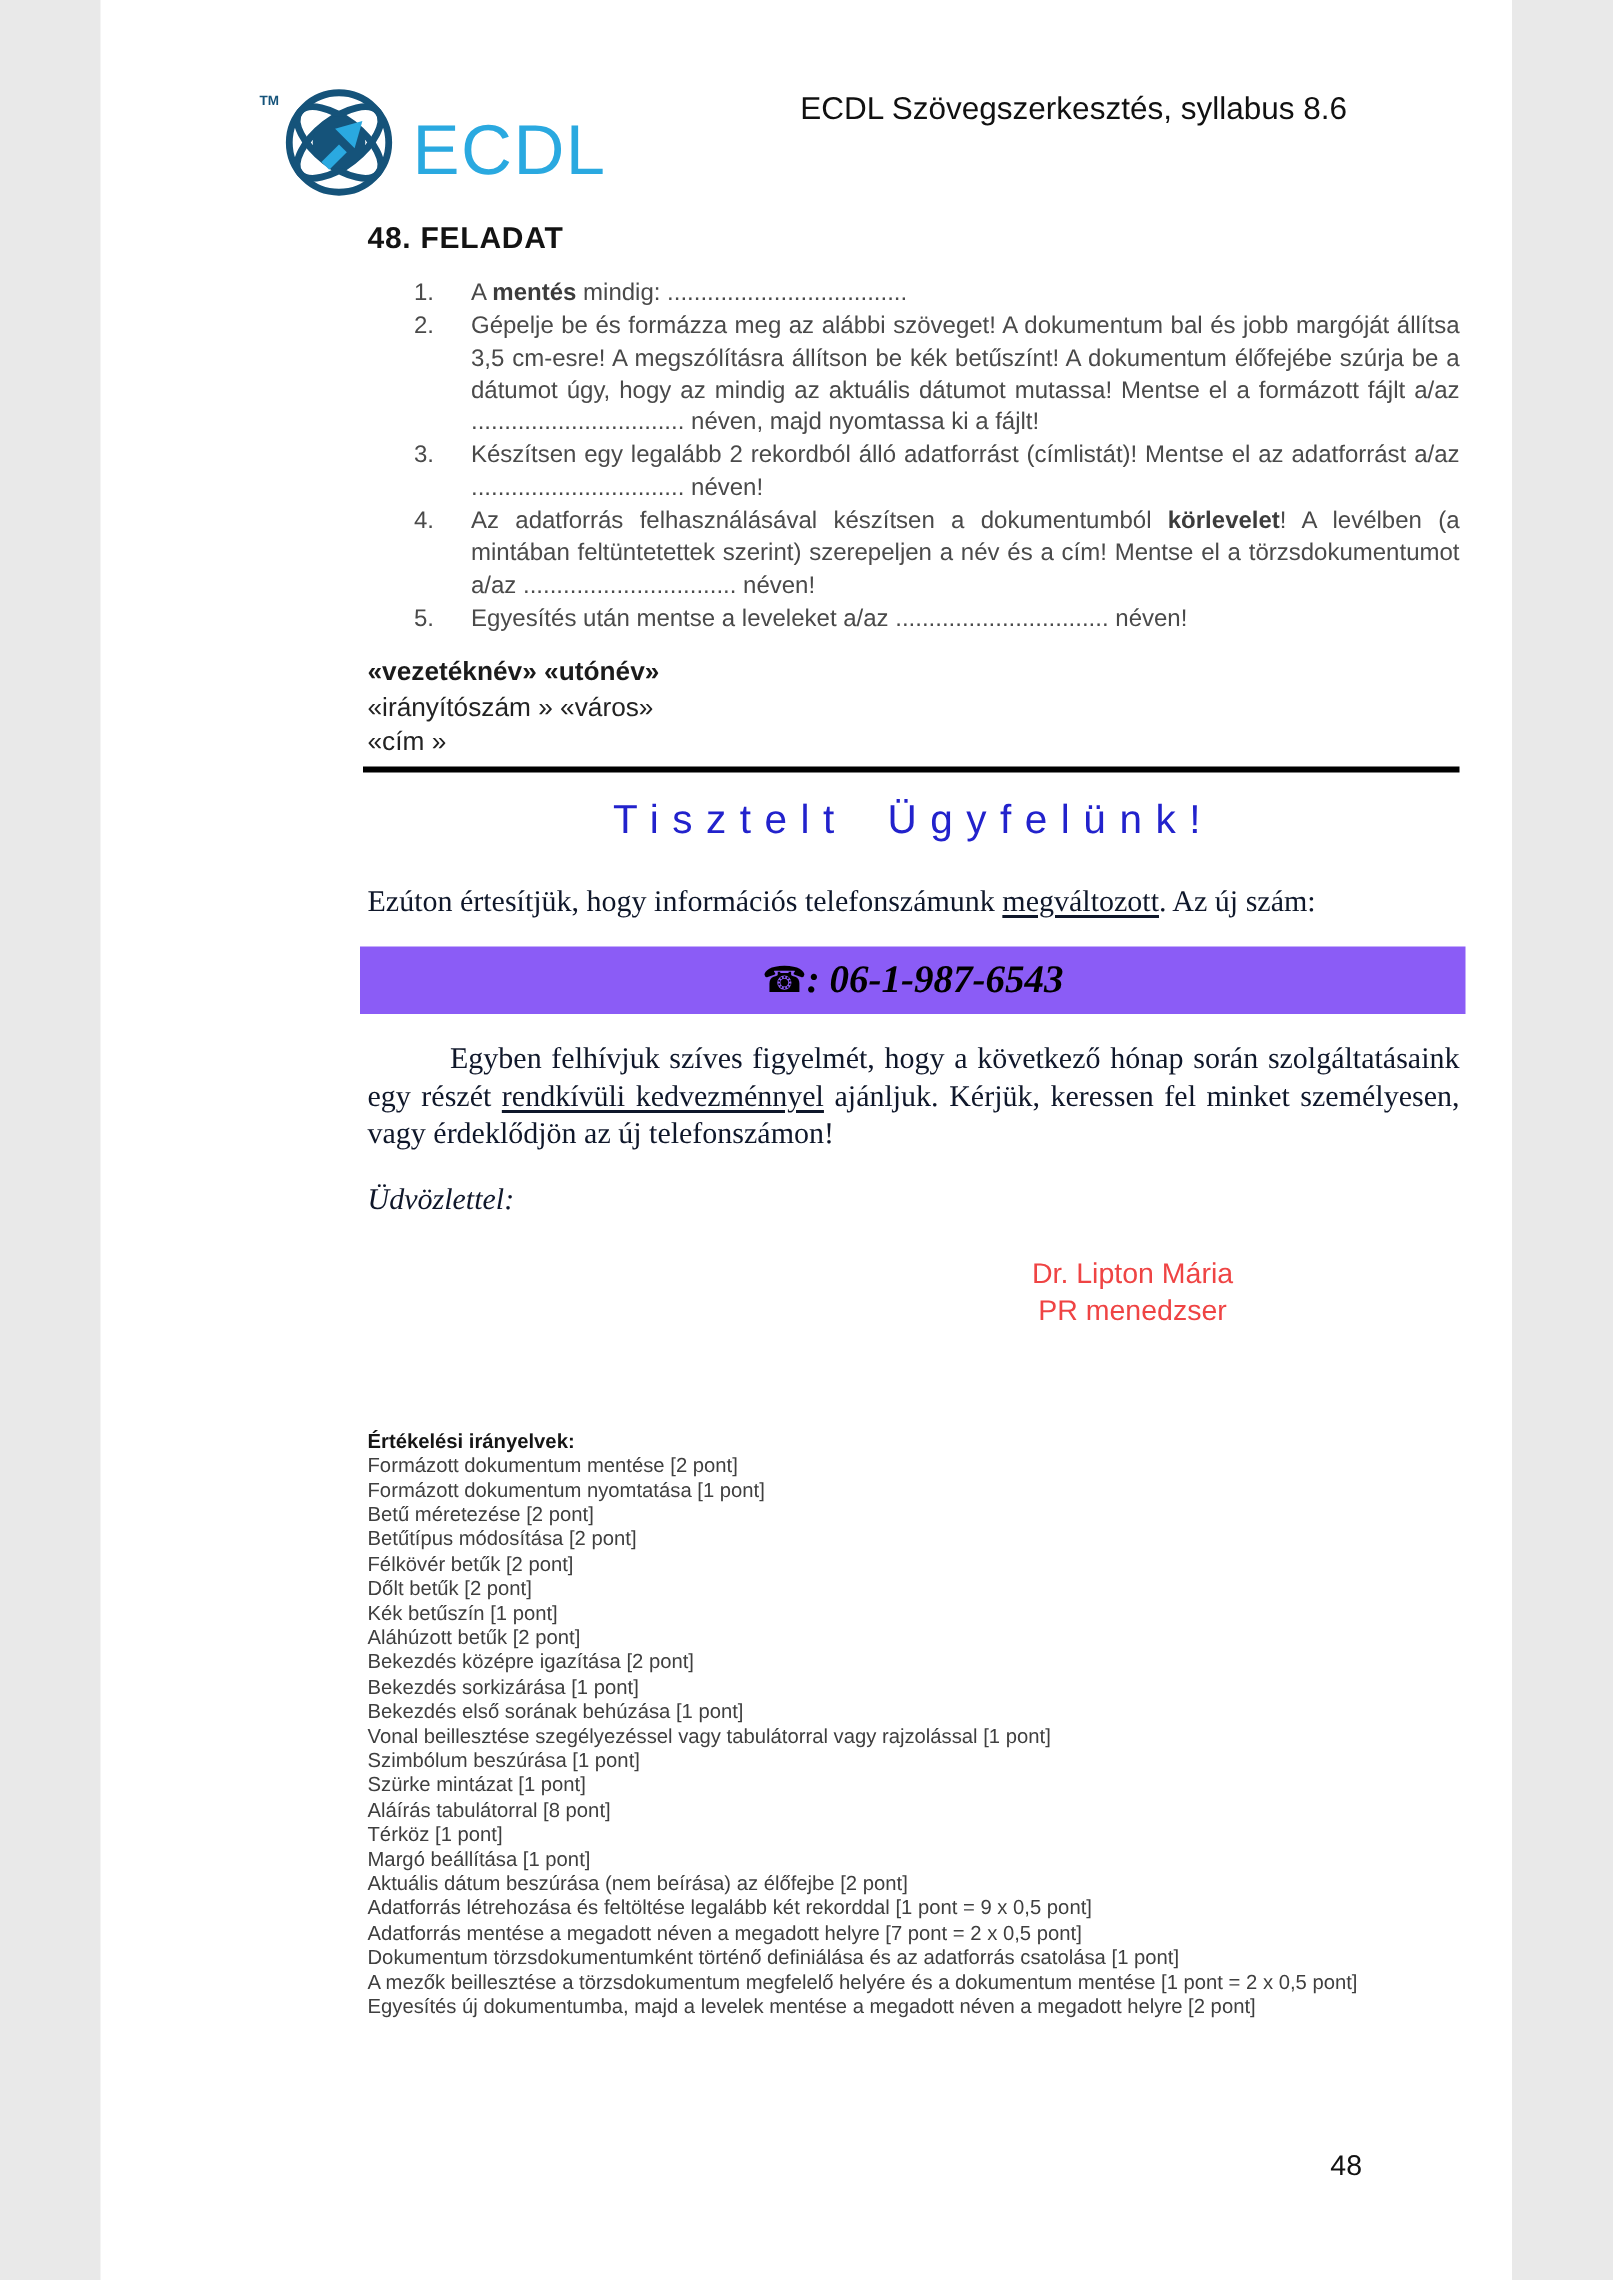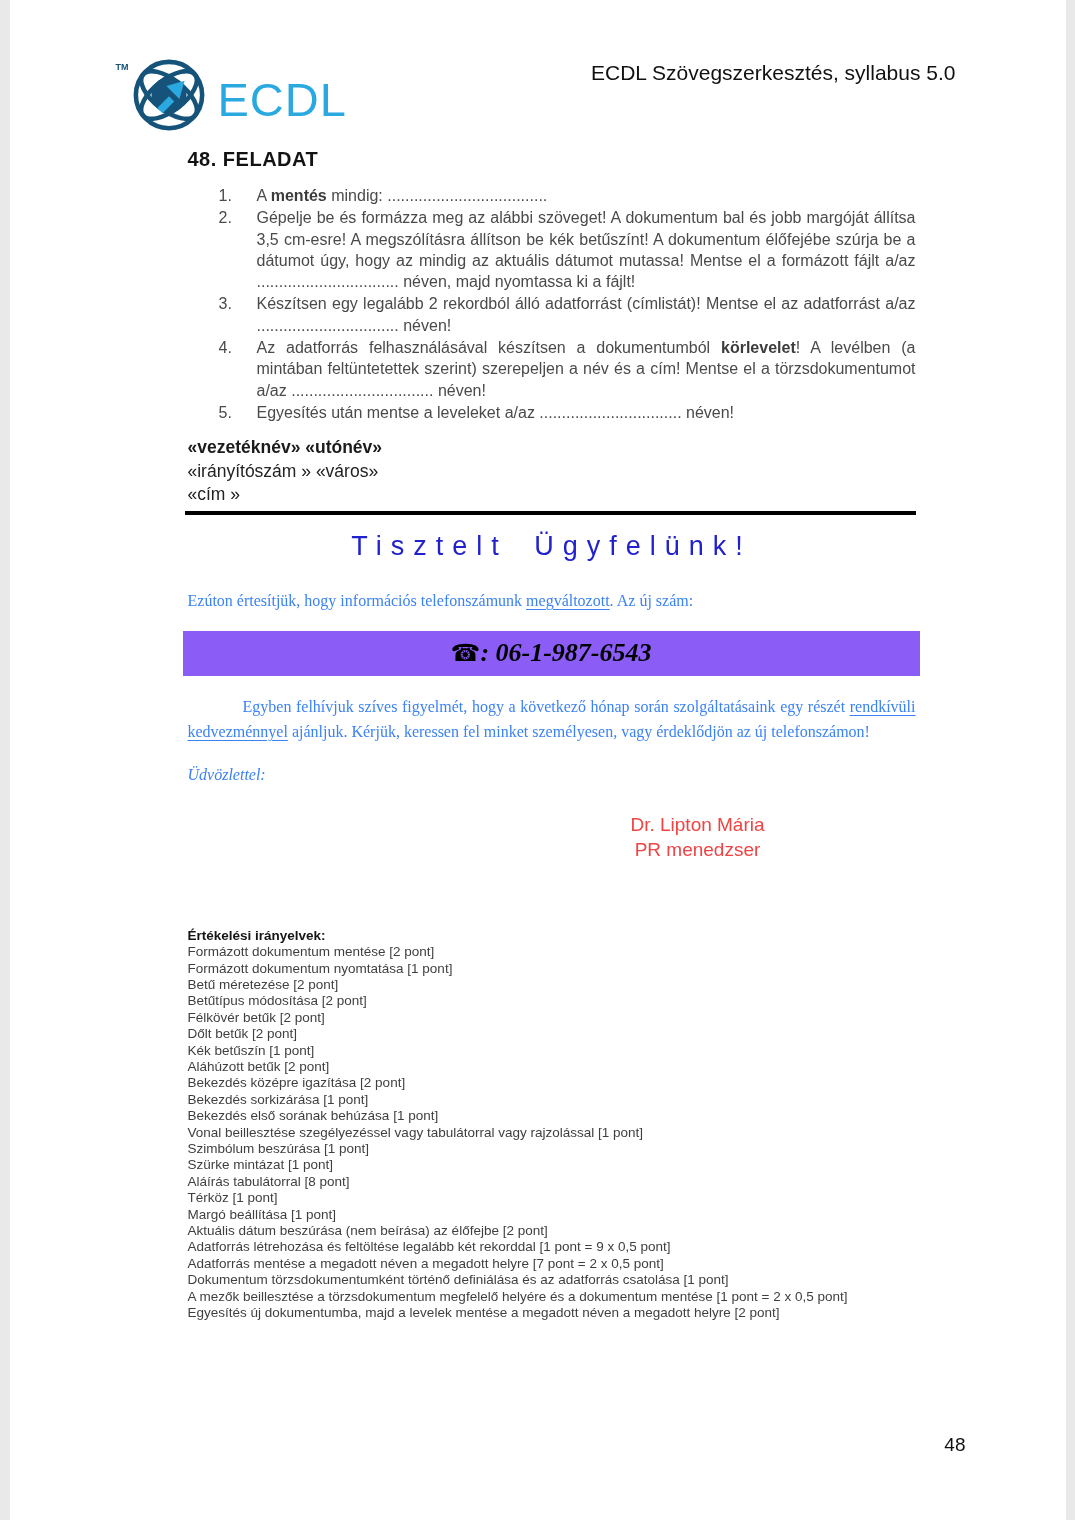--- a/index.html
+++ b/index.html
@@ -1,18 +1,18 @@
 <!DOCTYPE html>
 <html><head>
 <meta charset="utf-8">
 <style>
   html,body{margin:0;padding:0;background:#e9e9e9;}
   .page{
     position:relative;
-    width:1056px;height:1520px;
+    width:941px;height:1520px;
     margin:0 auto;
     background:#ffffff;
     font-family:"Liberation Sans",sans-serif;
     overflow:hidden;
   }
   
   .logo{position:absolute;left:106px;top:56px;display:flex;align-items:flex-start;}
   .logo-tm{font-size:9px;font-weight:bold;color:#15537a;margin-top:6px;margin-right:1px;}
   .logo-globe{width:78px;height:78px;}
   .logo-word{
@@ -36,21 +36,21 @@
   
   .merge-fields{margin-top:13px;font-size:17.5px;line-height:23.5px;color:#222;}
   .merge-fields .mf-bold{font-weight:bold;color:#1b1b1b;}
   .thick-rule{border:none;border-top:4px solid #000;margin:4px 0 0 -3px;width:731px;}
   
   .salutation{
     margin-top:16px;text-align:center;
     color:#2222cc;font-size:27px;letter-spacing:9px;word-spacing:10px;
     white-space:nowrap;
   }
-  .letter-p{font-family:"Liberation Serif",serif;font-size:16px;color:#3b82f6;margin:0;}
+  .letter-p{font-family:"Liberation Serif",serif;font-size:20px;color:#0f172a;margin:0;}
   .p1{margin-top:26px;line-height:26px;}
   .phone-bar{
     margin:17px 0 0 -5px;width:737px;
     background:#8b5cf6;
     text-align:center;
     font-family:"Liberation Serif",serif;
     font-size:26px;font-weight:bold;font-style:italic;
     padding:7px 0 8px 0;color:#000;
   }
   .phone-bar .tel-icon{font-family:"DejaVu Sans",sans-serif;font-style:normal;font-size:24px;}
@@ -81,21 +81,21 @@
         <ellipse cx="60" cy="60" rx="51" ry="24" transform="rotate(38 60 60)"></ellipse>
       </g>
       <circle cx="60" cy="60" r="27" fill="#15537a"></circle>
       <g fill="#2aa9e0">
         <polygon points="42,80 60,62 68,70 50,88"></polygon>
         <polygon points="56,46 84,38 76,66"></polygon>
       </g>
     </svg>
     <span class="logo-word">ECDL</span>
   </div>
-  <div class="header-title">ECDL Szövegszerkesztés, syllabus 5.0</div>
+  <div class="header-title">ECDL Szövegszerkesztés, syllabus 8.6</div>
 
   <div class="content">
 
     <h1 class="feladat">48. FELADAT</h1>
 
     <ol class="task-list">
       <li>
         <span class="li-num">1.</span>
         <span>A </span><b>mentés</b><span> mindig: ....................................</span>
       </li>

